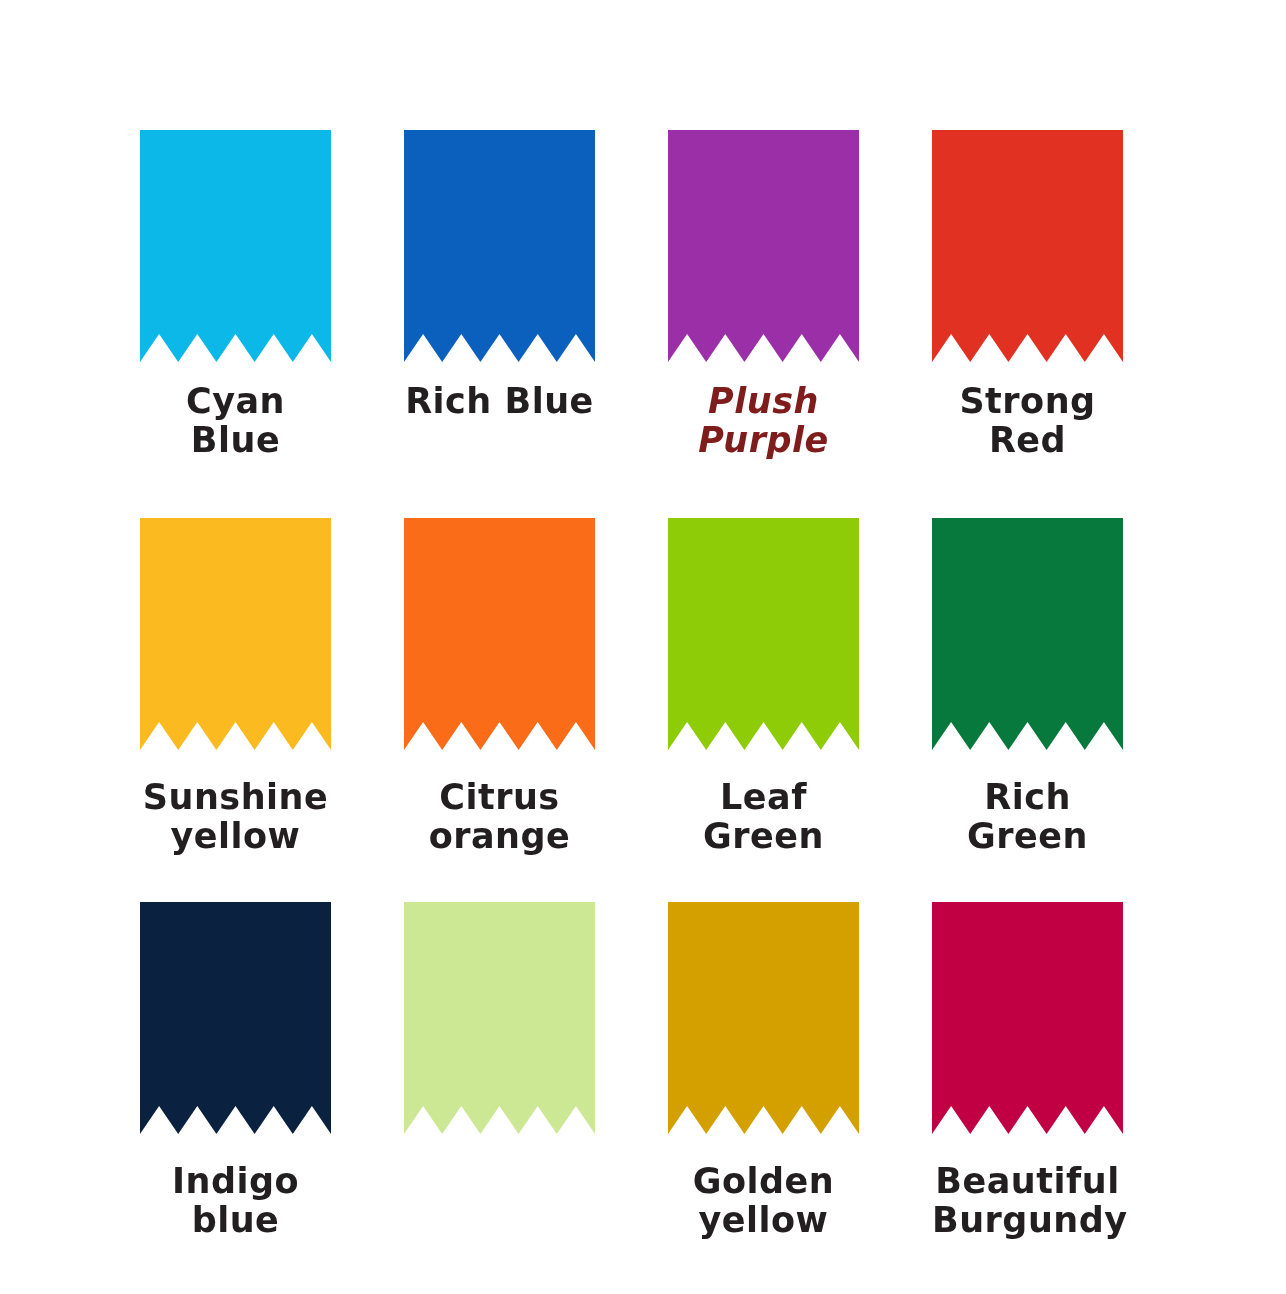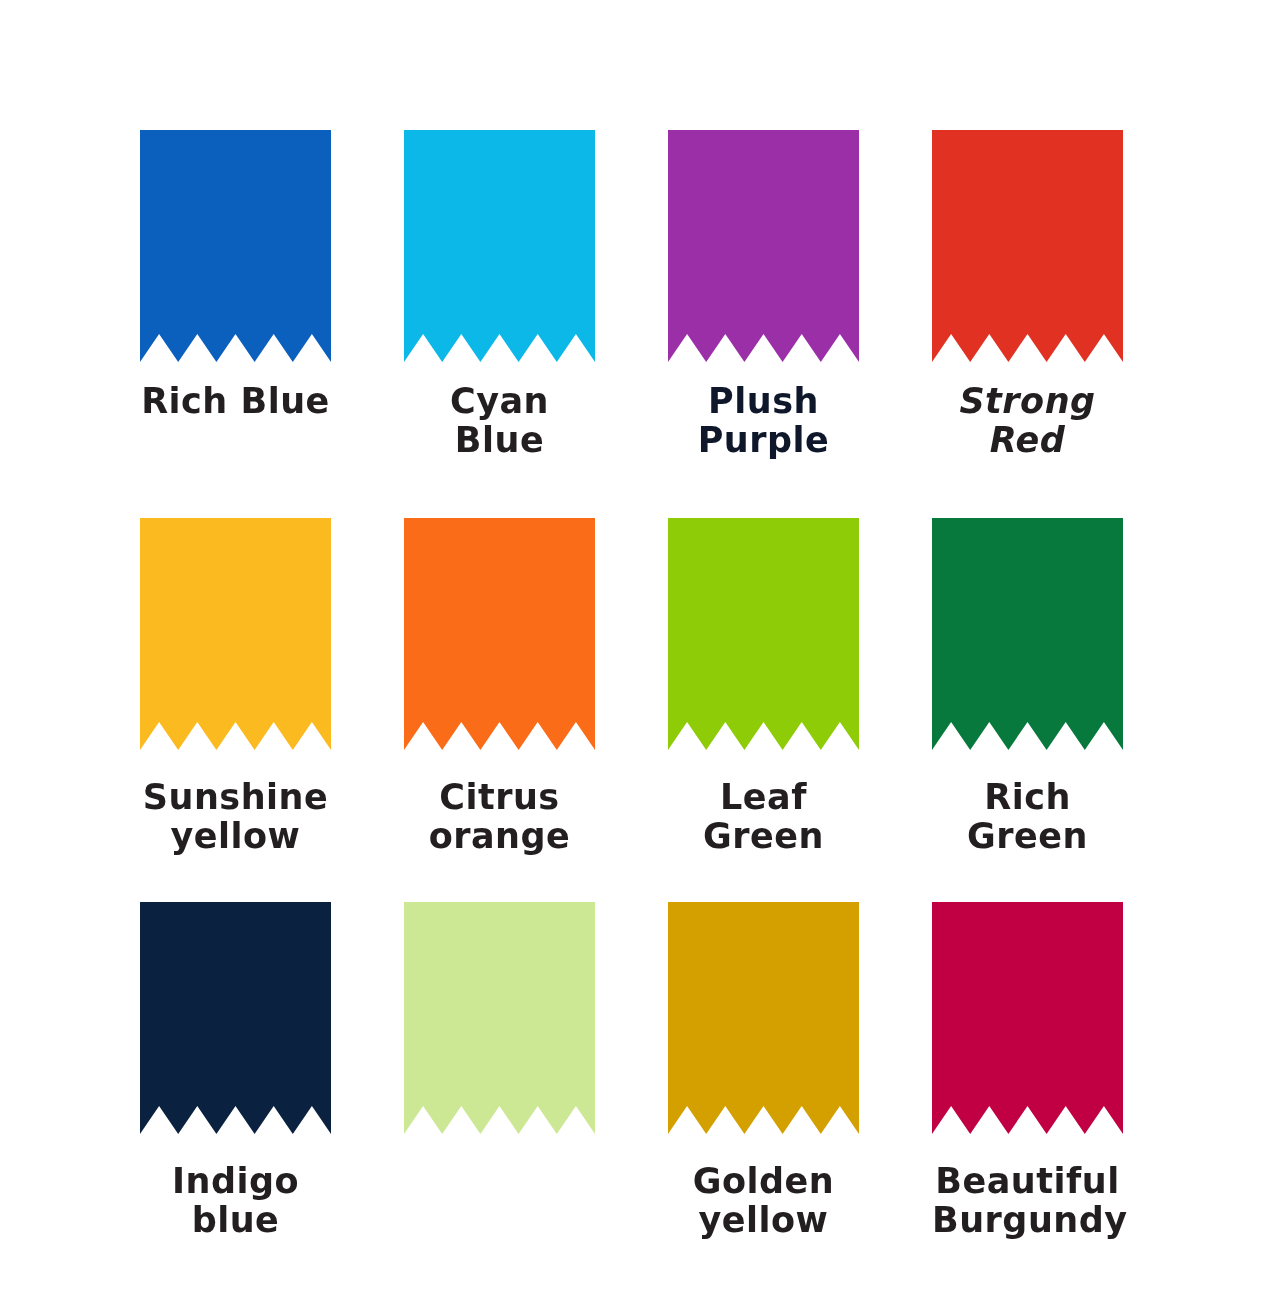--- a/index.html
+++ b/index.html
@@ -78,51 +78,51 @@
 </head>
 <body>
 
 <div id="palette-page" style="background: rgb(255, 255, 255);">
 
   <div class="palette-grid row-1" style="top:130px;">
 
     <div class="swatch-cell">
       <div class="swatch-chip">
         <svg viewBox="0 0 191 232" preserveAspectRatio="none">
+          <polygon points="0,0 191,0 191,232 171.9,204 152.8,232 133.7,204 114.6,232 95.5,204 76.4,232 57.3,204 38.2,232 19.1,204 0,232" fill="#0BB8E8"></polygon>
+        </svg>
+      </div>
+      <div class="swatch-label" style="color: rgb(35, 31, 32);">Cyan Blue</div>
+    </div>
+
+    <div class="swatch-cell">
+      <div class="swatch-chip">
+        <svg viewBox="0 0 191 232" preserveAspectRatio="none">
           <polygon points="0,0 191,0 191,232 171.9,204 152.8,232 133.7,204 114.6,232 95.5,204 76.4,232 57.3,204 38.2,232 19.1,204 0,232" fill="#0B5FBD"></polygon>
         </svg>
       </div>
       <div class="swatch-label" style="color: rgb(35, 31, 32);">Rich Blue</div>
     </div>
 
     <div class="swatch-cell">
       <div class="swatch-chip">
         <svg viewBox="0 0 191 232" preserveAspectRatio="none">
-          <polygon points="0,0 191,0 191,232 171.9,204 152.8,232 133.7,204 114.6,232 95.5,204 76.4,232 57.3,204 38.2,232 19.1,204 0,232" fill="#0BB8E8"></polygon>
-        </svg>
-      </div>
-      <div class="swatch-label" style="color: rgb(35, 31, 32);">Cyan Blue</div>
-    </div>
-
-    <div class="swatch-cell">
-      <div class="swatch-chip">
-        <svg viewBox="0 0 191 232" preserveAspectRatio="none">
           <polygon points="0,0 191,0 191,232 171.9,204 152.8,232 133.7,204 114.6,232 95.5,204 76.4,232 57.3,204 38.2,232 19.1,204 0,232" fill="#9B2FA8"></polygon>
         </svg>
       </div>
-      <div class="swatch-label" style="color: #0f172a;">Plush Purple</div>
+      <div class="swatch-label" style="color: #7f1d1d; font-style: italic;">Plush Purple</div>
     </div>
 
     <div class="swatch-cell">
       <div class="swatch-chip">
         <svg viewBox="0 0 191 232" preserveAspectRatio="none">
           <polygon points="0,0 191,0 191,232 171.9,204 152.8,232 133.7,204 114.6,232 95.5,204 76.4,232 57.3,204 38.2,232 19.1,204 0,232" fill="#E03123"></polygon>
         </svg>
       </div>
-      <div class="swatch-label" style="color: rgb(35, 31, 32); font-style: italic;">Strong Red</div>
+      <div class="swatch-label" style="color: rgb(35, 31, 32);">Strong Red</div>
     </div>
 
   </div>
 
   <div class="palette-grid row-2" style="top:518px;">
 
     <div class="swatch-cell">
       <div class="swatch-chip">
         <svg viewBox="0 0 191 232" preserveAspectRatio="none">
           <polygon points="0,0 191,0 191,232 171.9,204 152.8,232 133.7,204 114.6,232 95.5,204 76.4,232 57.3,204 38.2,232 19.1,204 0,232" fill="#FBBA20"></polygon>

